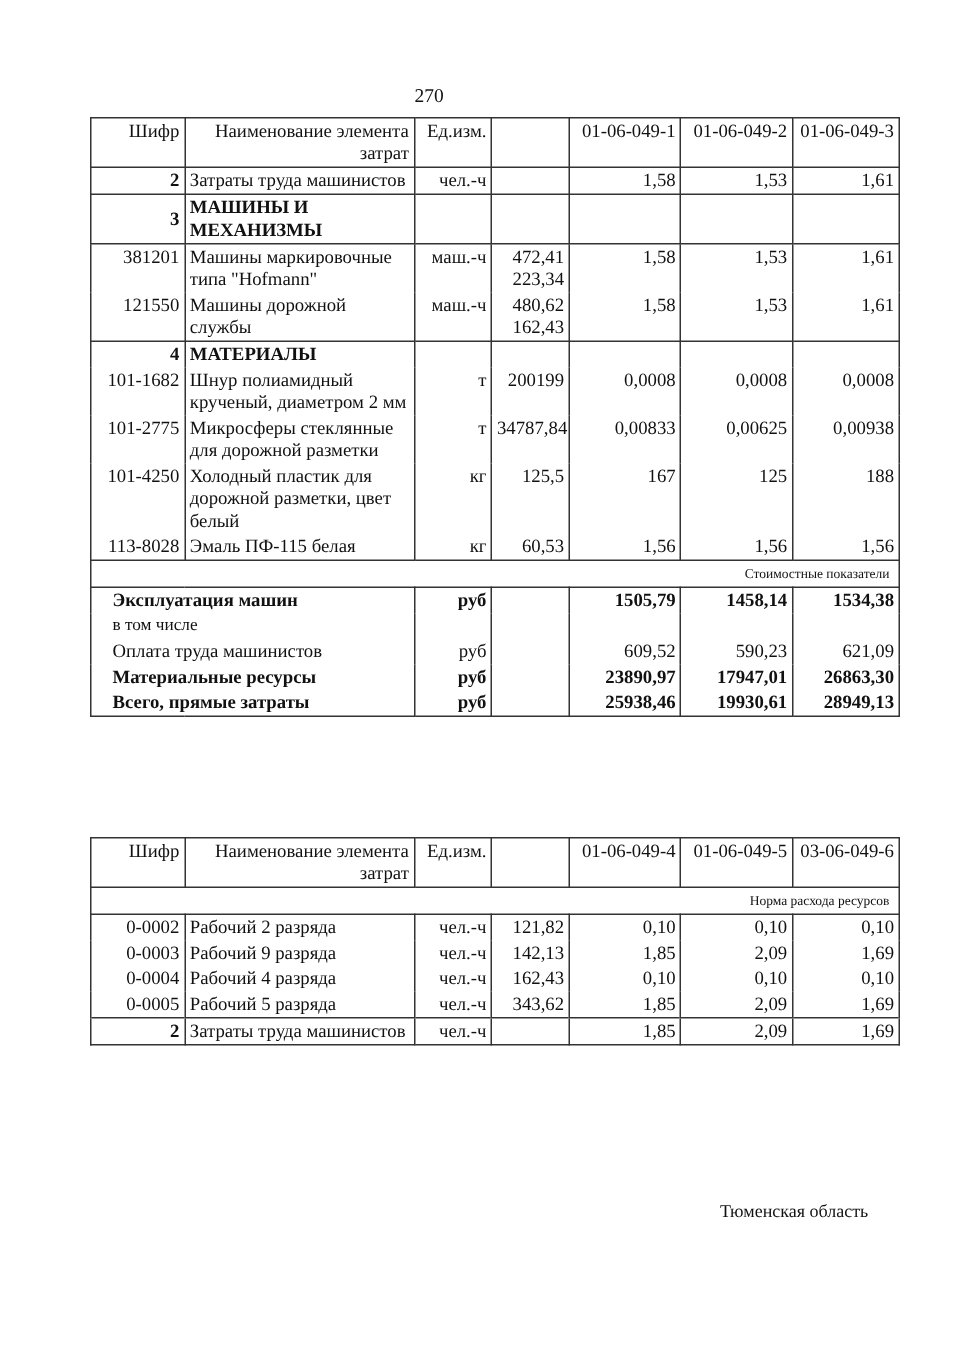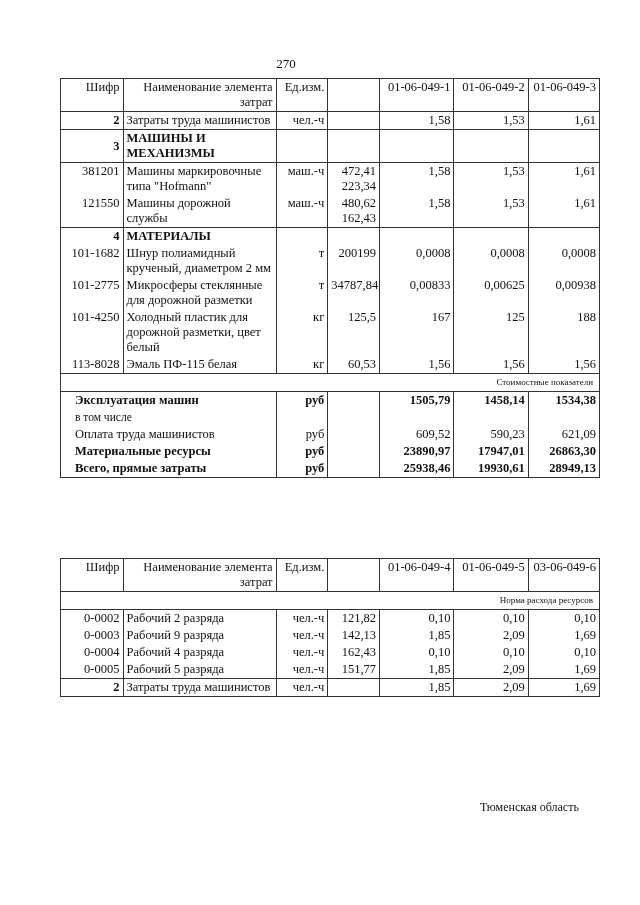--- a/index.html
+++ b/index.html
@@ -215,21 +215,21 @@
     <td class="ctr">чел.-ч</td>
     <td class="rt">162,43</td>
     <td class="rt">0,10</td>
     <td class="rt">0,10</td>
     <td class="rt">0,10</td>
   </tr>
   <tr class="nob">
     <td class="ctr">0-0005</td>
     <td>Рабочий 5 разряда</td>
     <td class="ctr">чел.-ч</td>
-    <td class="rt">151,77</td>
+    <td class="rt">343,62</td>
     <td class="rt">1,85</td>
     <td class="rt">2,09</td>
     <td class="rt">1,69</td>
   </tr>
   <tr>
     <td class="ctr b">2</td>
     <td>Затраты труда машинистов</td>
     <td class="ctr">чел.-ч</td>
     <td class="rt"></td>
     <td class="rt">1,85</td>

